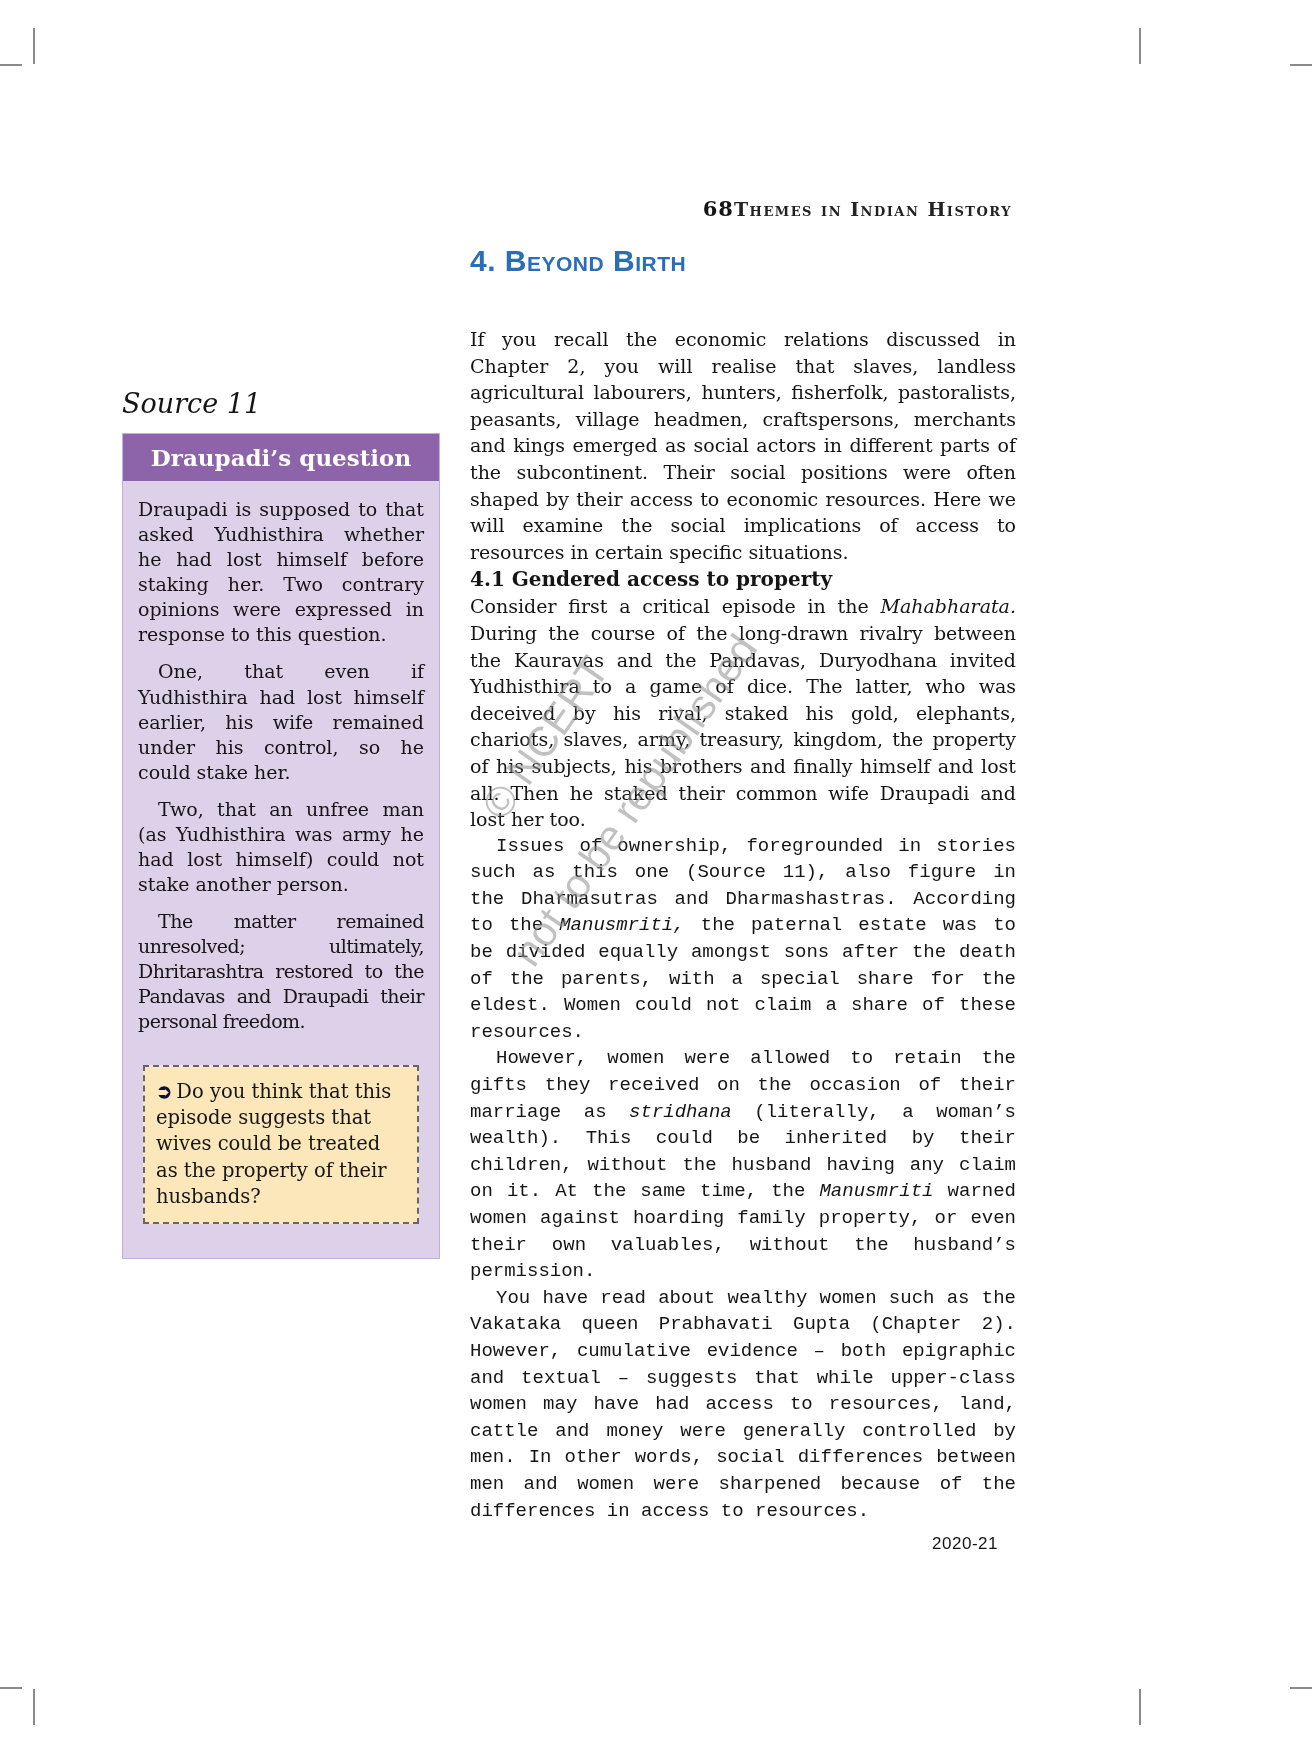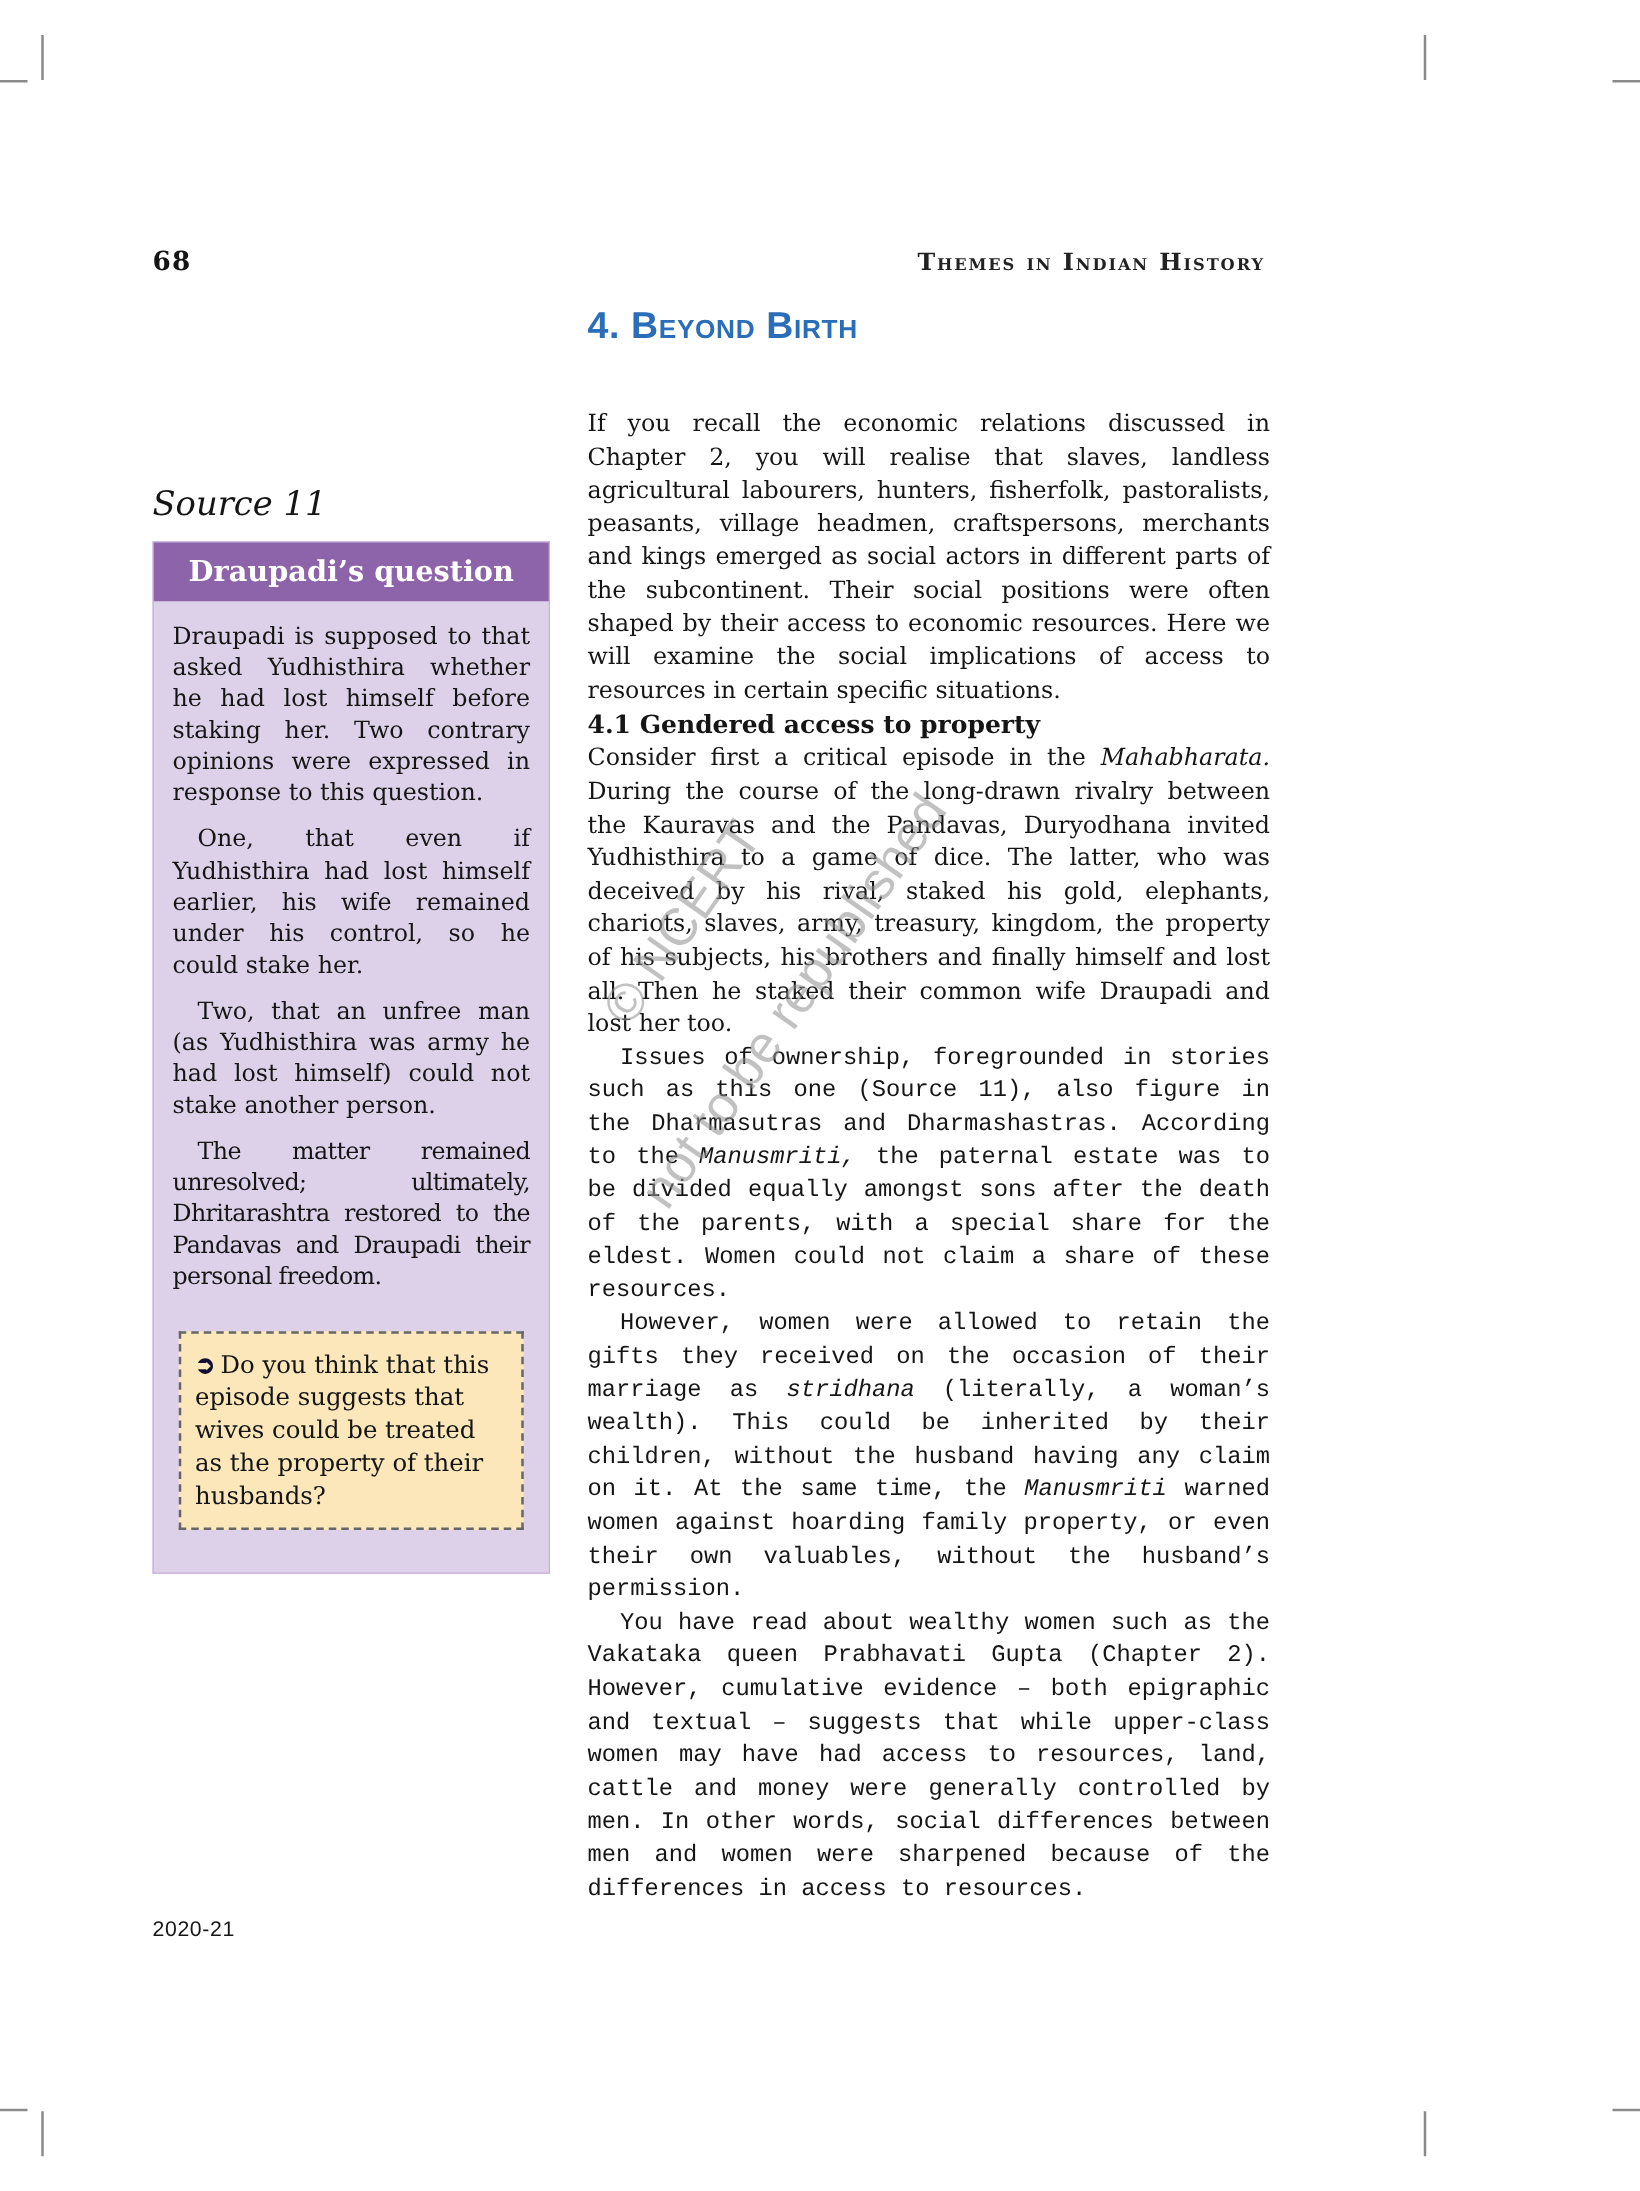--- a/index.html
+++ b/index.html
@@ -11,21 +11,21 @@
     background:#ffffff;
     font-family:"DejaVu Serif", serif;
     color:#151515;
     overflow:hidden;
   }
   .crop { position:absolute; background:#8a8a8a; }
 
   
   .running-head {
     position:absolute; top:196px; left:122px; width:890px;
-    display:flex; justify-content:space-between; align-items:baseline;
+    display:flex; justify-content:flex-end; align-items:baseline;
   }
   .page-num { font-weight:bold; font-size:21px; letter-spacing:1px; }
   .running-title {
     font-variant:small-caps; font-weight:bold; font-size:19px;
     letter-spacing:1.5px; color:#222;
   }
 
   
   .watermark {
     position:absolute; left:320px; top:660px; width:540px;
@@ -76,22 +76,22 @@
     font-variant:small-caps; letter-spacing:0.5px;
     margin:0 0 10px 42px;
   }
   .body-text { font-size:19px; line-height:1.4; text-align:justify;margin-top:48px; }
   .body-text p { margin:0; }
   .subhead { font-weight:bold; font-size:20px; margin:12px 0 2px 0; text-align:left; }
   .ind { text-indent:26px;font-family:Liberation Mono, monospace; }
 
   
   .footer {
-    position:absolute; top:1534px; left:122px; width:890px;
-    text-align:left; font-size:17px; letter-spacing:0.5px;
+    position:absolute; top:1534px; left:108px; width:890px;
+    text-align:right; font-size:17px; letter-spacing:0.5px;
     font-family:"Liberation Sans", sans-serif;
   }
 </style>
 </head>
 <body>
 
 <div class="page">
 
   <div class="crop" style="left:33px; top:28px; width:2px; height:36px;"></div>
   <div class="crop" style="left:0; top:64px; width:22px; height:2px;"></div>

